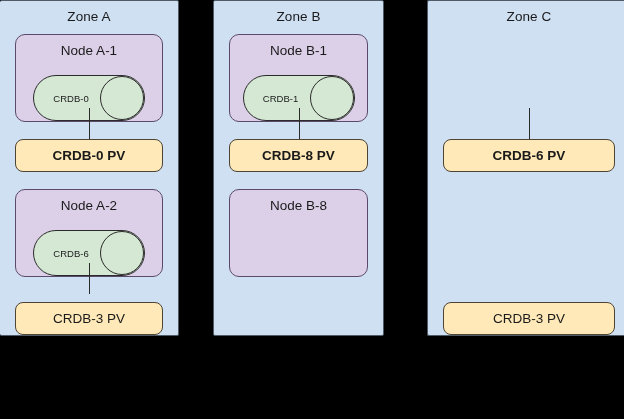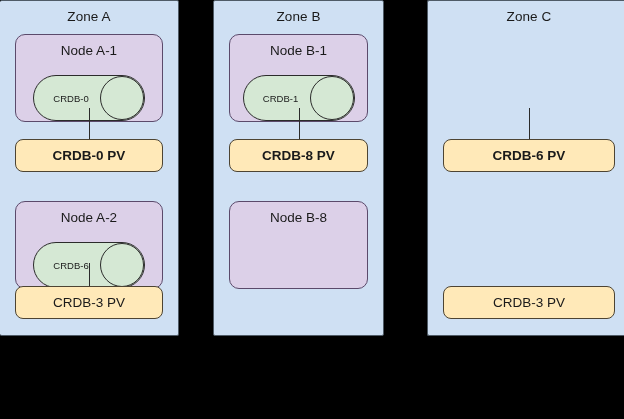--- a/index.html
+++ b/index.html
@@ -53,21 +53,21 @@
     position: absolute;
     left: 15px;
     right: 15px;
     background: #dcd0e8;
     border: 1px solid #5b4a6b;
     border-radius: 10px;
     box-sizing: border-box;
     padding-left: 20px;
   }
   .node-top    { top: 33px;  height: 88px; }
-  .node-bottom { top: 188px; height: 88px; margin-top: 12px; }
+  .node-bottom { top: 188px; height: 88px; }
 
   .node-title {
     position: absolute;
     top: 8px;
     left: 0;
     right: 0;
     text-align: center;
     font-size: 13.5px;
     color: #1a1a1a;
   }
@@ -130,21 +130,21 @@
     position: absolute;
     left: 15px;
     right: 15px;
     height: 33px;
     background: #ffe9b8;
     border: 1px solid #4d4433;
     border-radius: 8px;
     box-sizing: border-box;
   }
   .pv-top    { top: 138px; font-weight: bold; }
-  .pv-bottom { top: 285px; padding-left: 28px; }
+  .pv-bottom { top: 301px; padding-left: 28px; }
 
   .pv-label {
     position: absolute;
     top: 0;
     left: 0;
     right: 0;
     bottom: 0;
     display: flex;
     align-items: center;
     justify-content: center;

